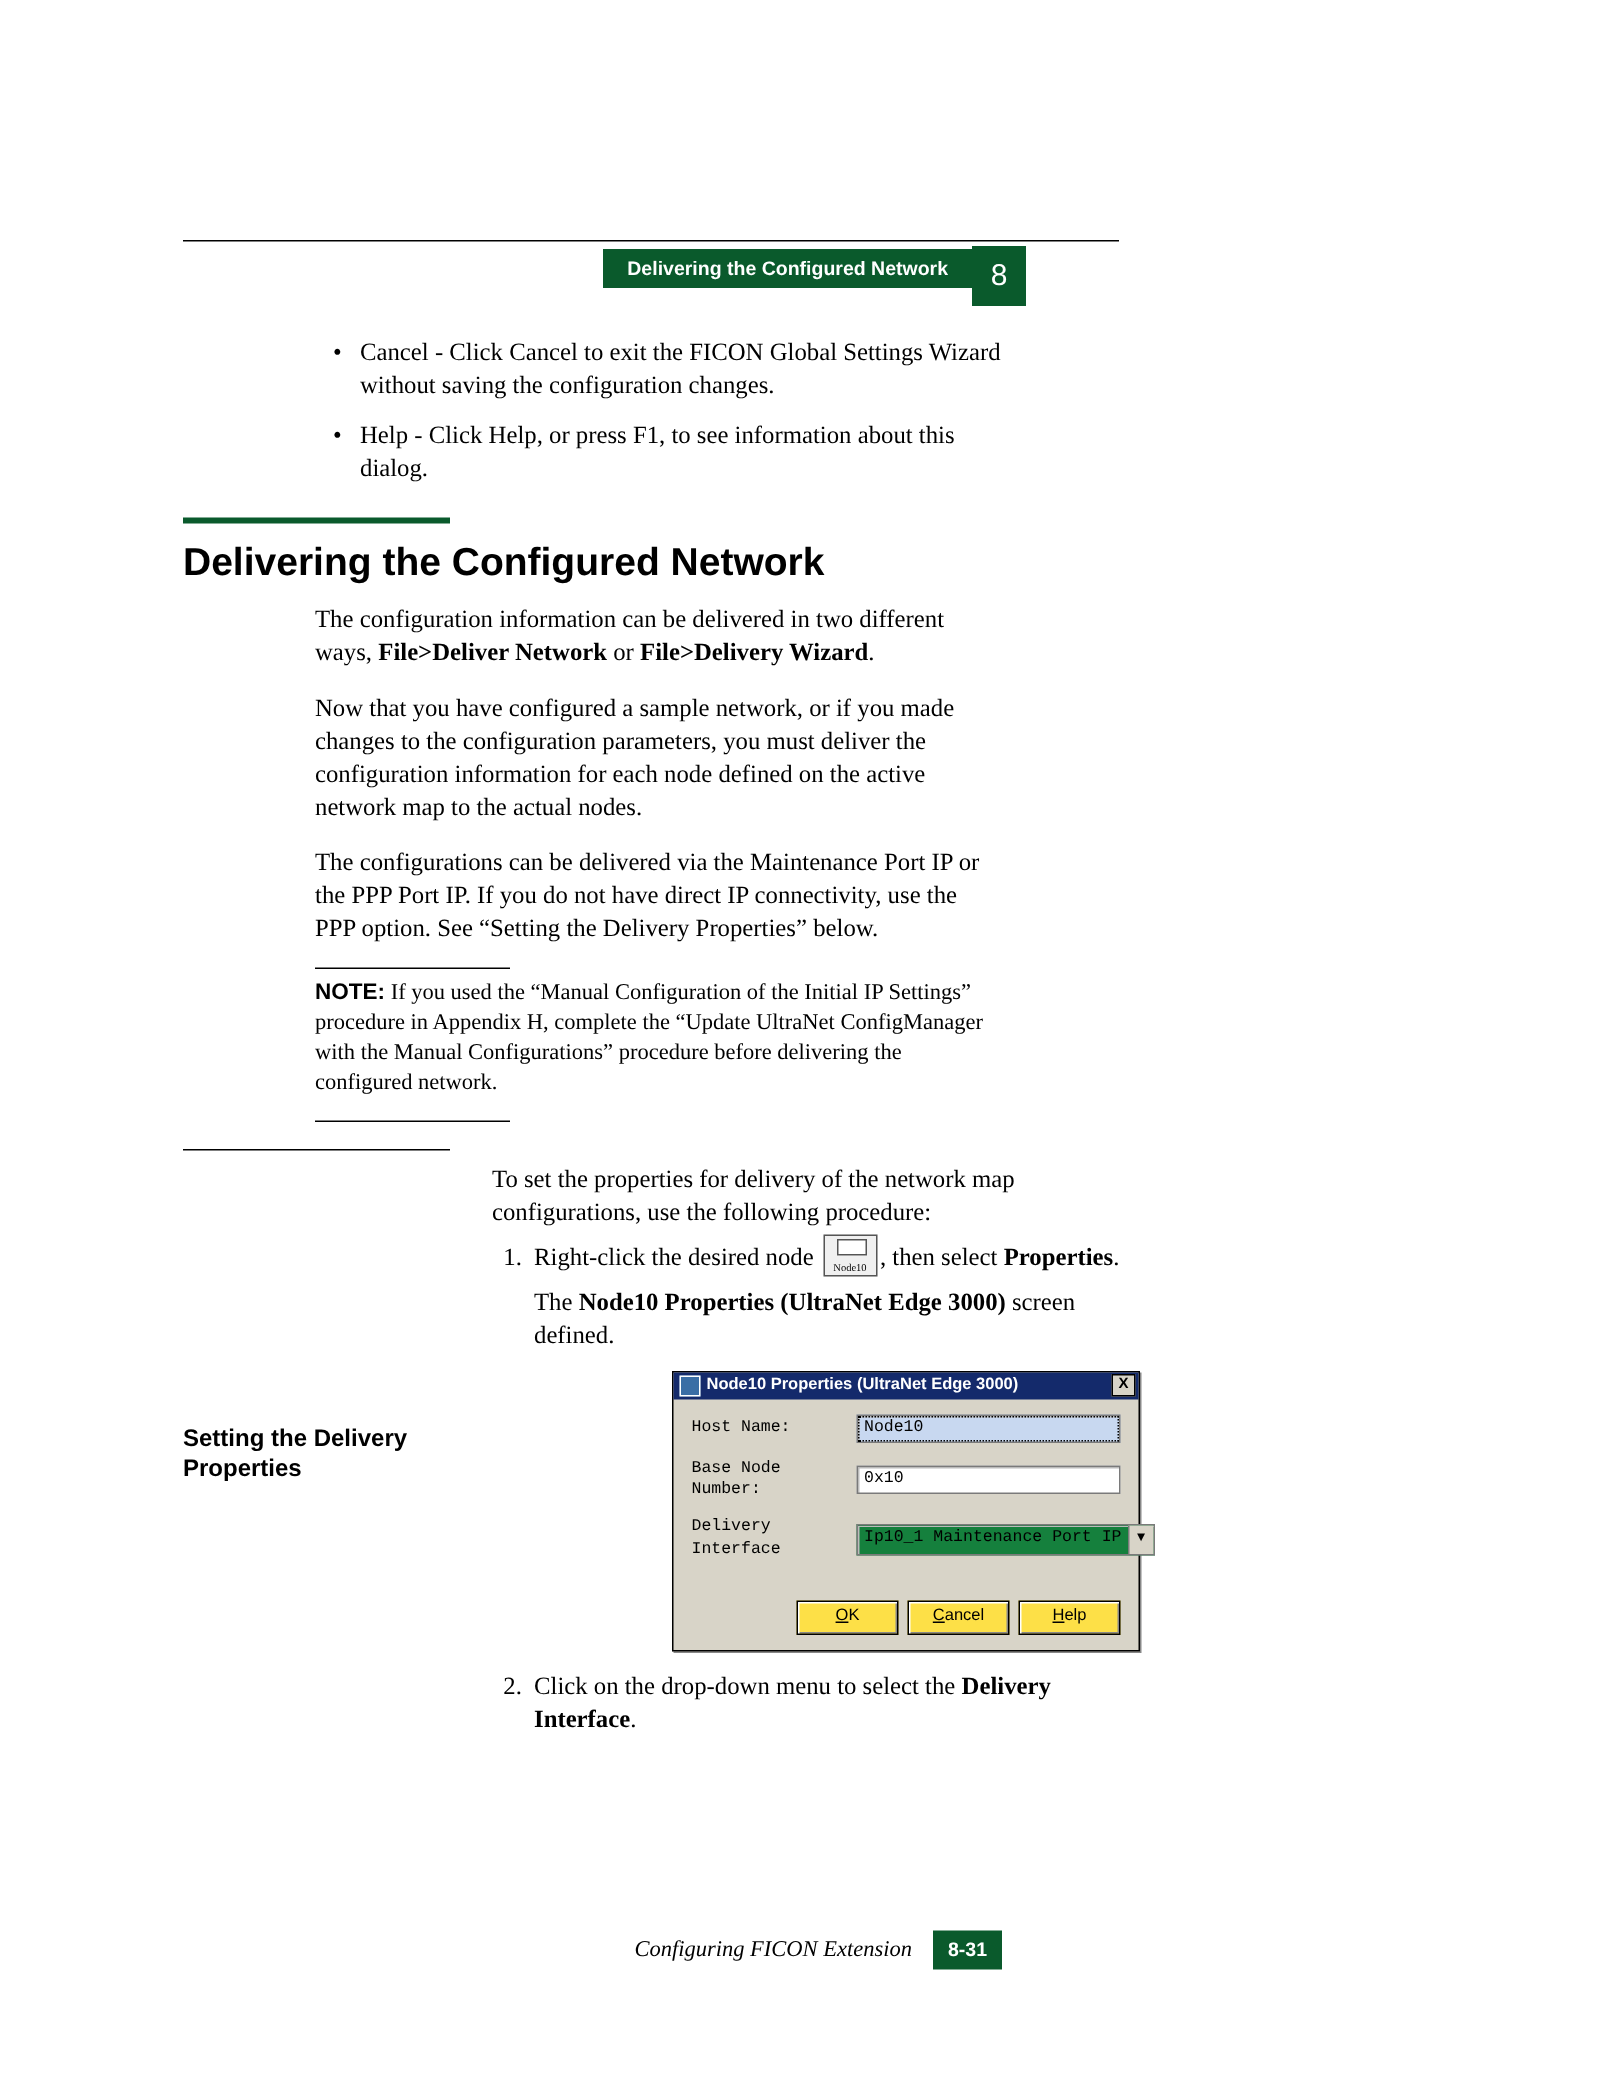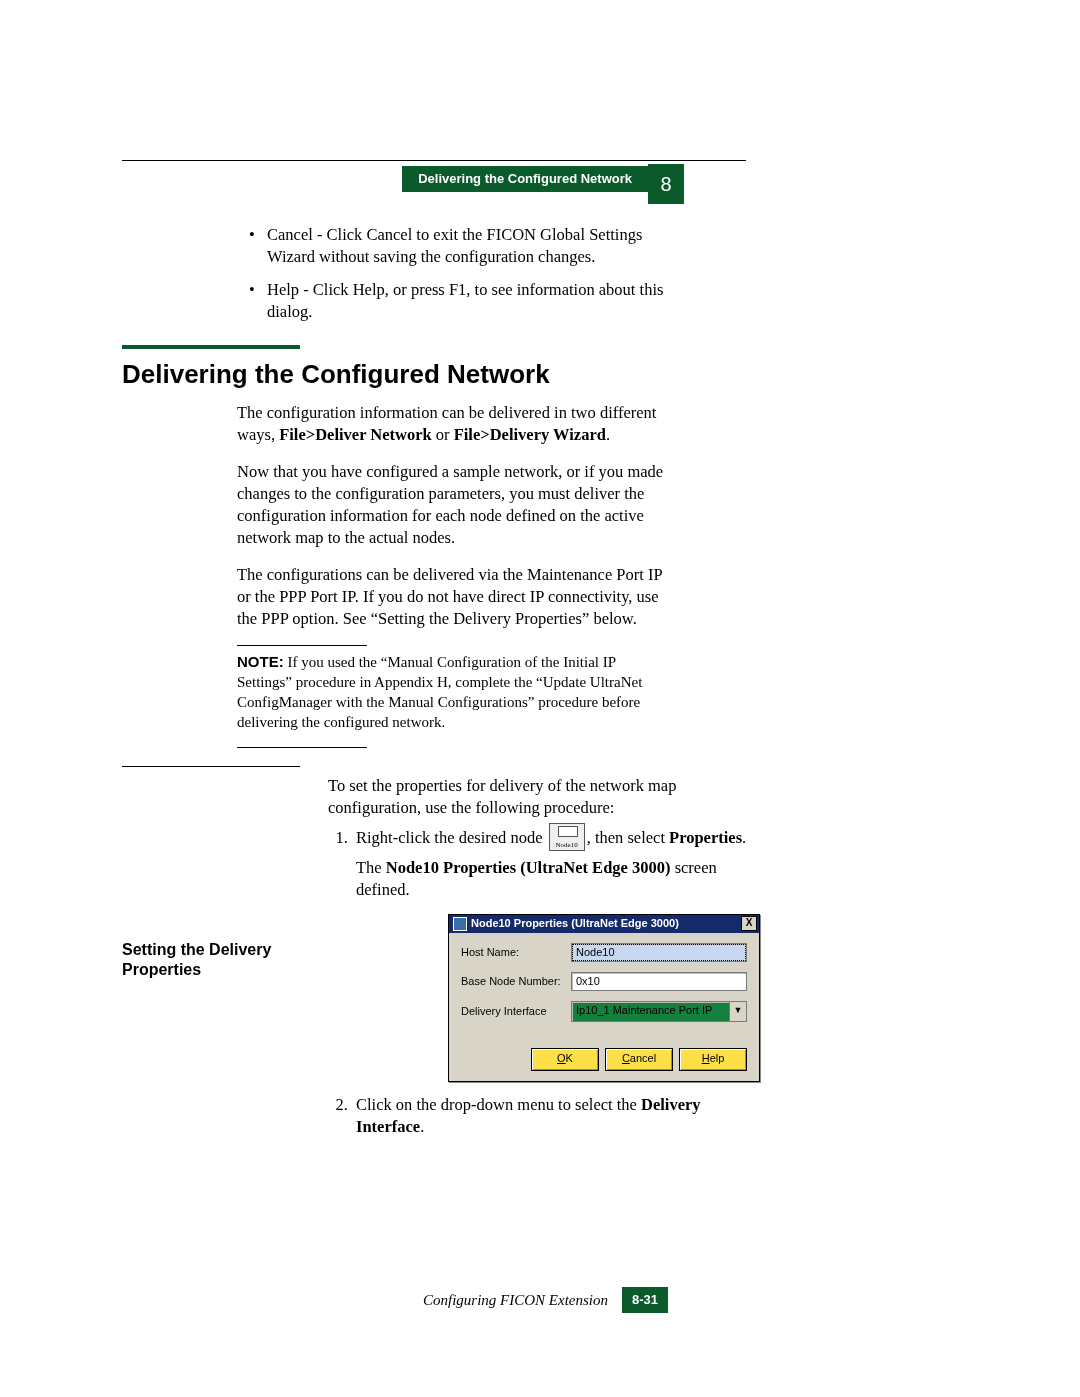--- a/index.html
+++ b/index.html
@@ -53,21 +53,21 @@
     line-height: 40px;
   }
   .content {
     position: absolute;
     top: 224px;
     left: 122px;
     right: 200px;
     bottom: 120px;
   }
   .body-col {
-    margin-left: 115px;
+    margin-left: 88px;
   }
   ul.bullets {
     margin: 0 0 14px 0;
     padding-left: 30px;
     list-style: none;
   }
   ul.bullets > li {
     position: relative;
     margin-bottom: 10px;
   }
@@ -195,20 +195,21 @@
     background: #d8d4c8;
     border: 1px solid #000;
     font-size: 10px;
     line-height: 11px;
     text-align: center;
     color: #000;
     font-weight: bold;
   }
   .dialog .body {
     padding: 10px 12px 10px 12px;
+    font-family: Liberation Mono, monospace;
   }
   .dialog .frow {
     display: flex;
     align-items: center;
     margin-bottom: 10px;
   }
   .dialog .flabel {
     width: 110px;
     flex: 0 0 110px;
     font-size: 11px;
@@ -330,21 +331,21 @@
         <span class="note-label">NOTE:</span><span> If you used the “Manual Configuration of the Initial IP Settings” procedure in Appendix H, complete the “Update UltraNet ConfigManager with the Manual Configurations” procedure before delivering the configured network.</span>
       </p>
       <div class="note-rule"></div>
     </div>
 
     <div class="sidehead-rule"></div>
 
     <div class="row">
       <div class="sidehead">Setting the Delivery Properties</div>
       <div class="sidebody">
-        <p class="para" style="margin-bottom:4px">To set the properties for delivery of the network map configuration, use the following procedure:</p>
+        <p class="para" style="margin-bottom:4px">To set the properties for delivery of the network map configurations, use the following procedure:</p>
 
         <ol class="steps">
           <li>
             <span>Right-click the desired node </span><span class="inline-icon">
               <span class="tiny-box"></span>
               <span class="tiny-label">Node10</span>
             </span><span>, then select </span><b>Properties</b><span>.</span>
             <div style="height:6px"></div>
             <span>The </span><b>Node10 Properties (UltraNet Edge 3000)</b><span> screen defined.</span>
 

